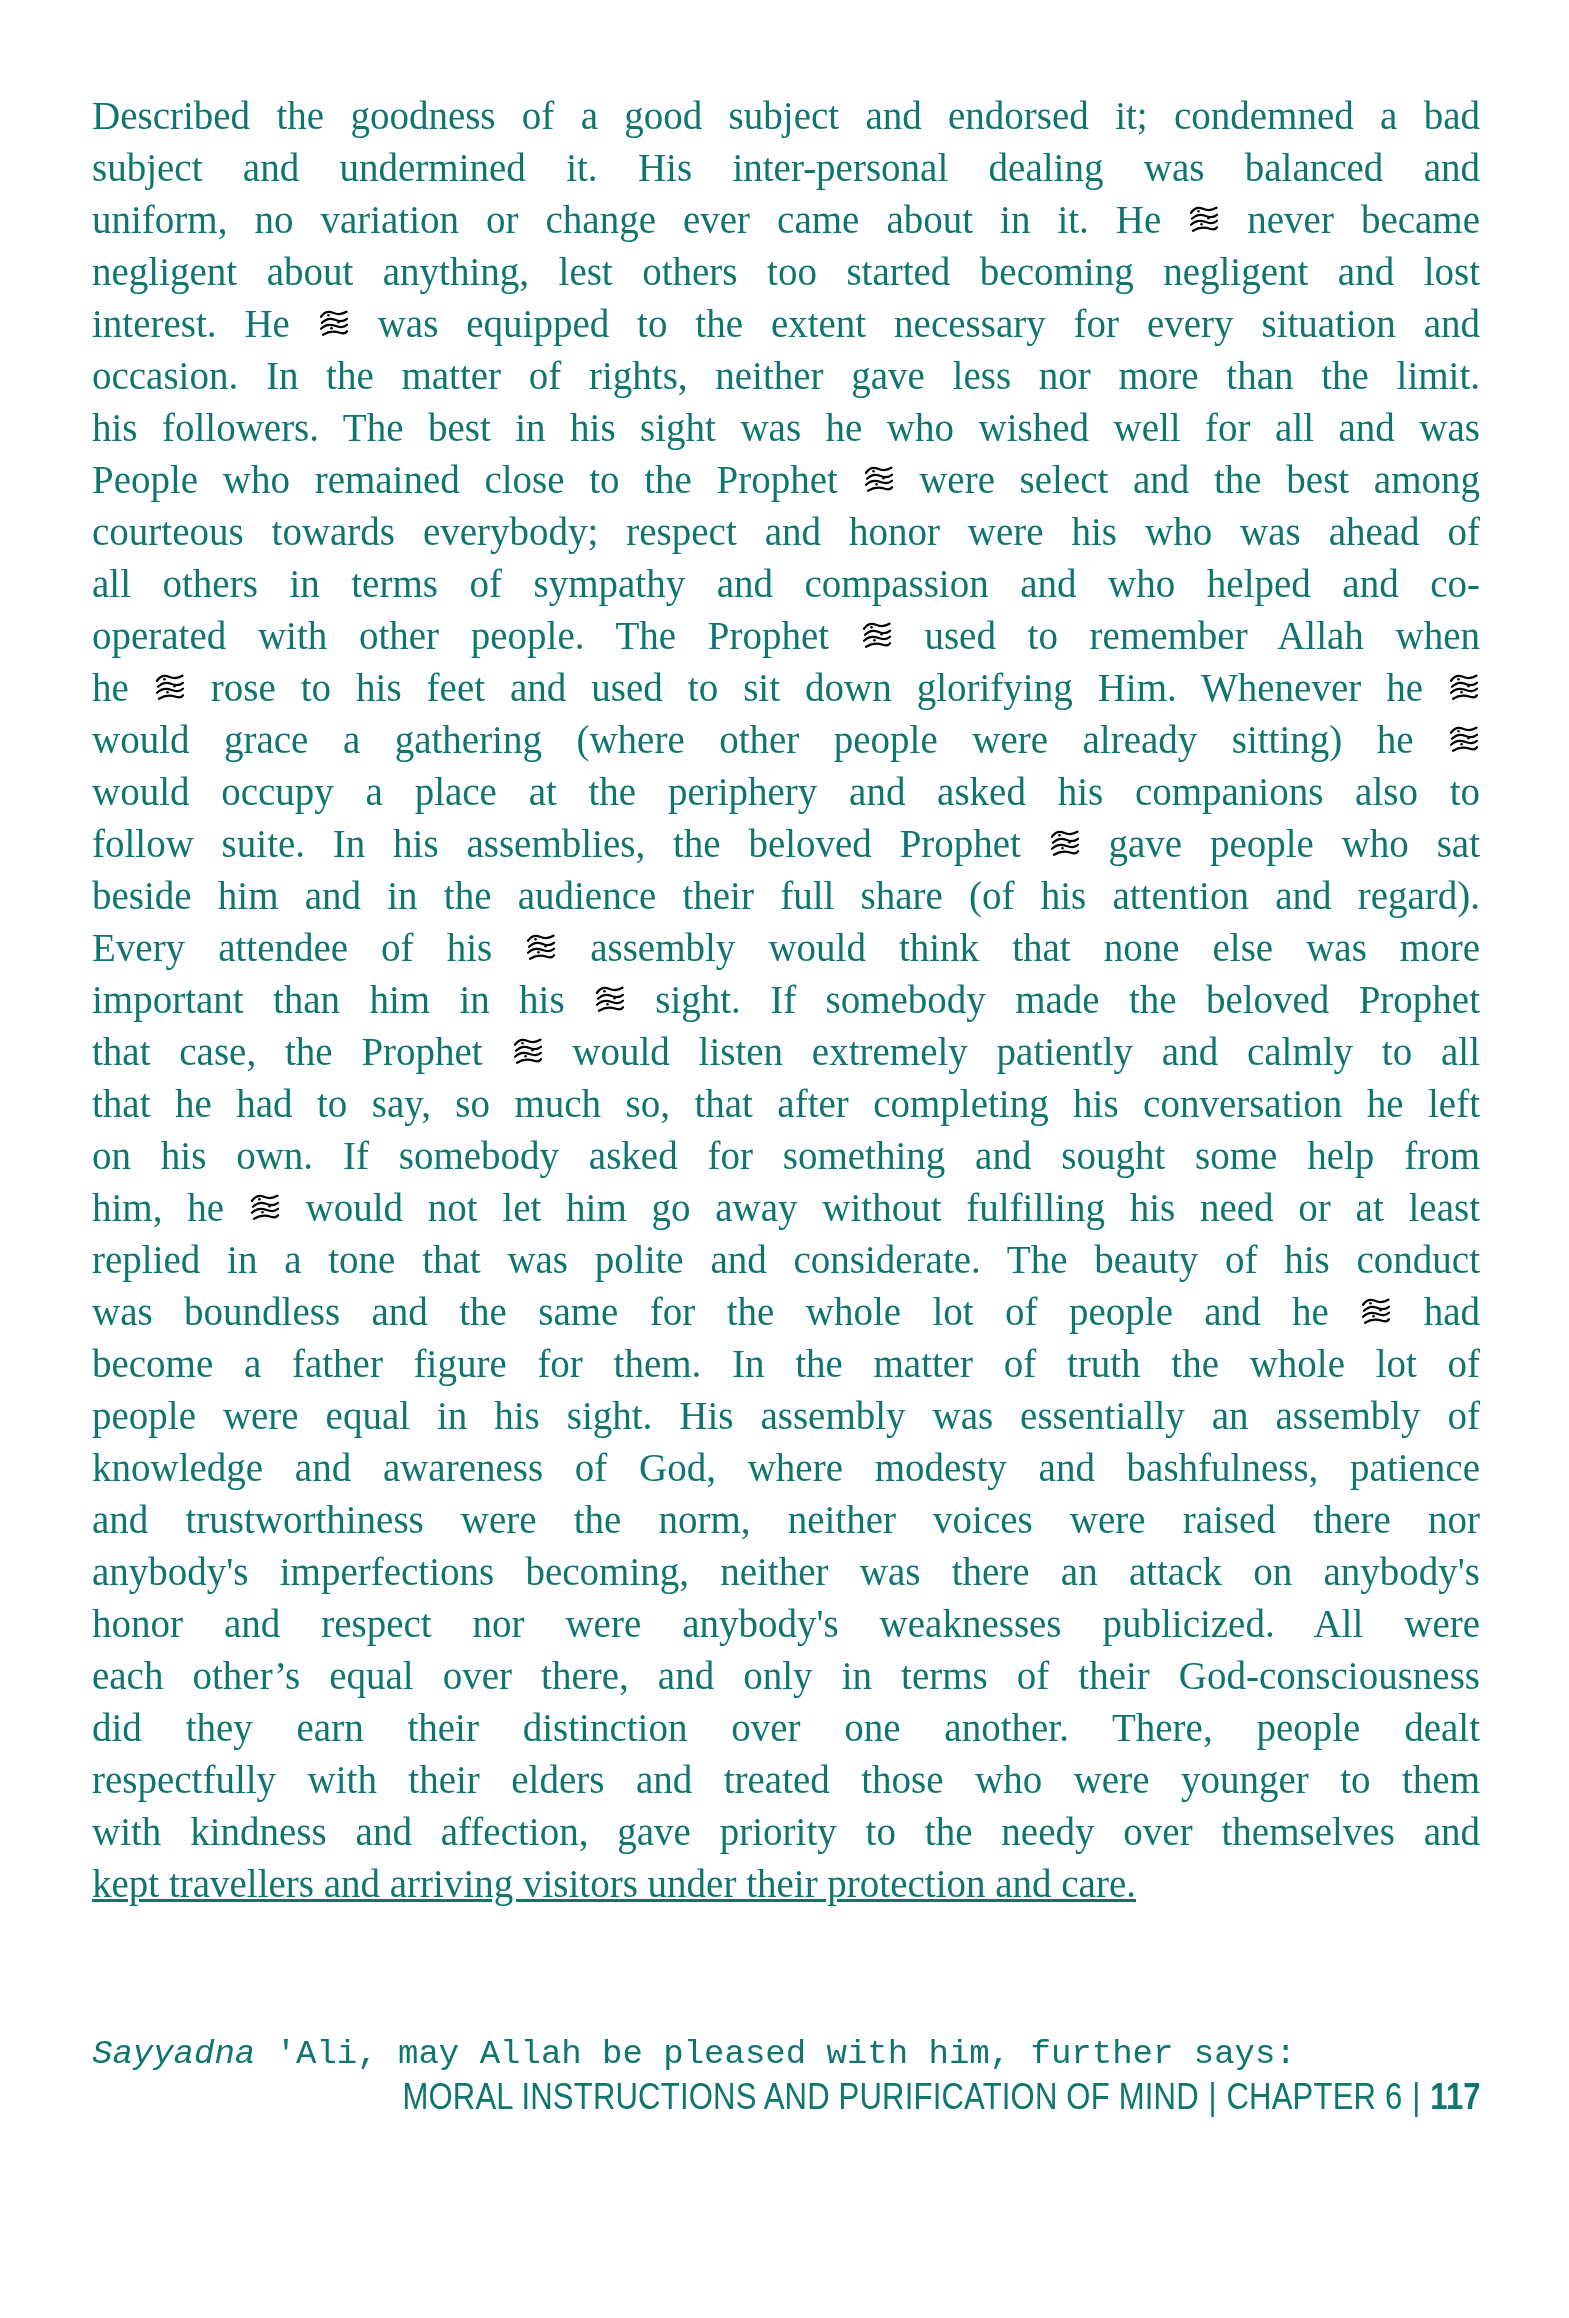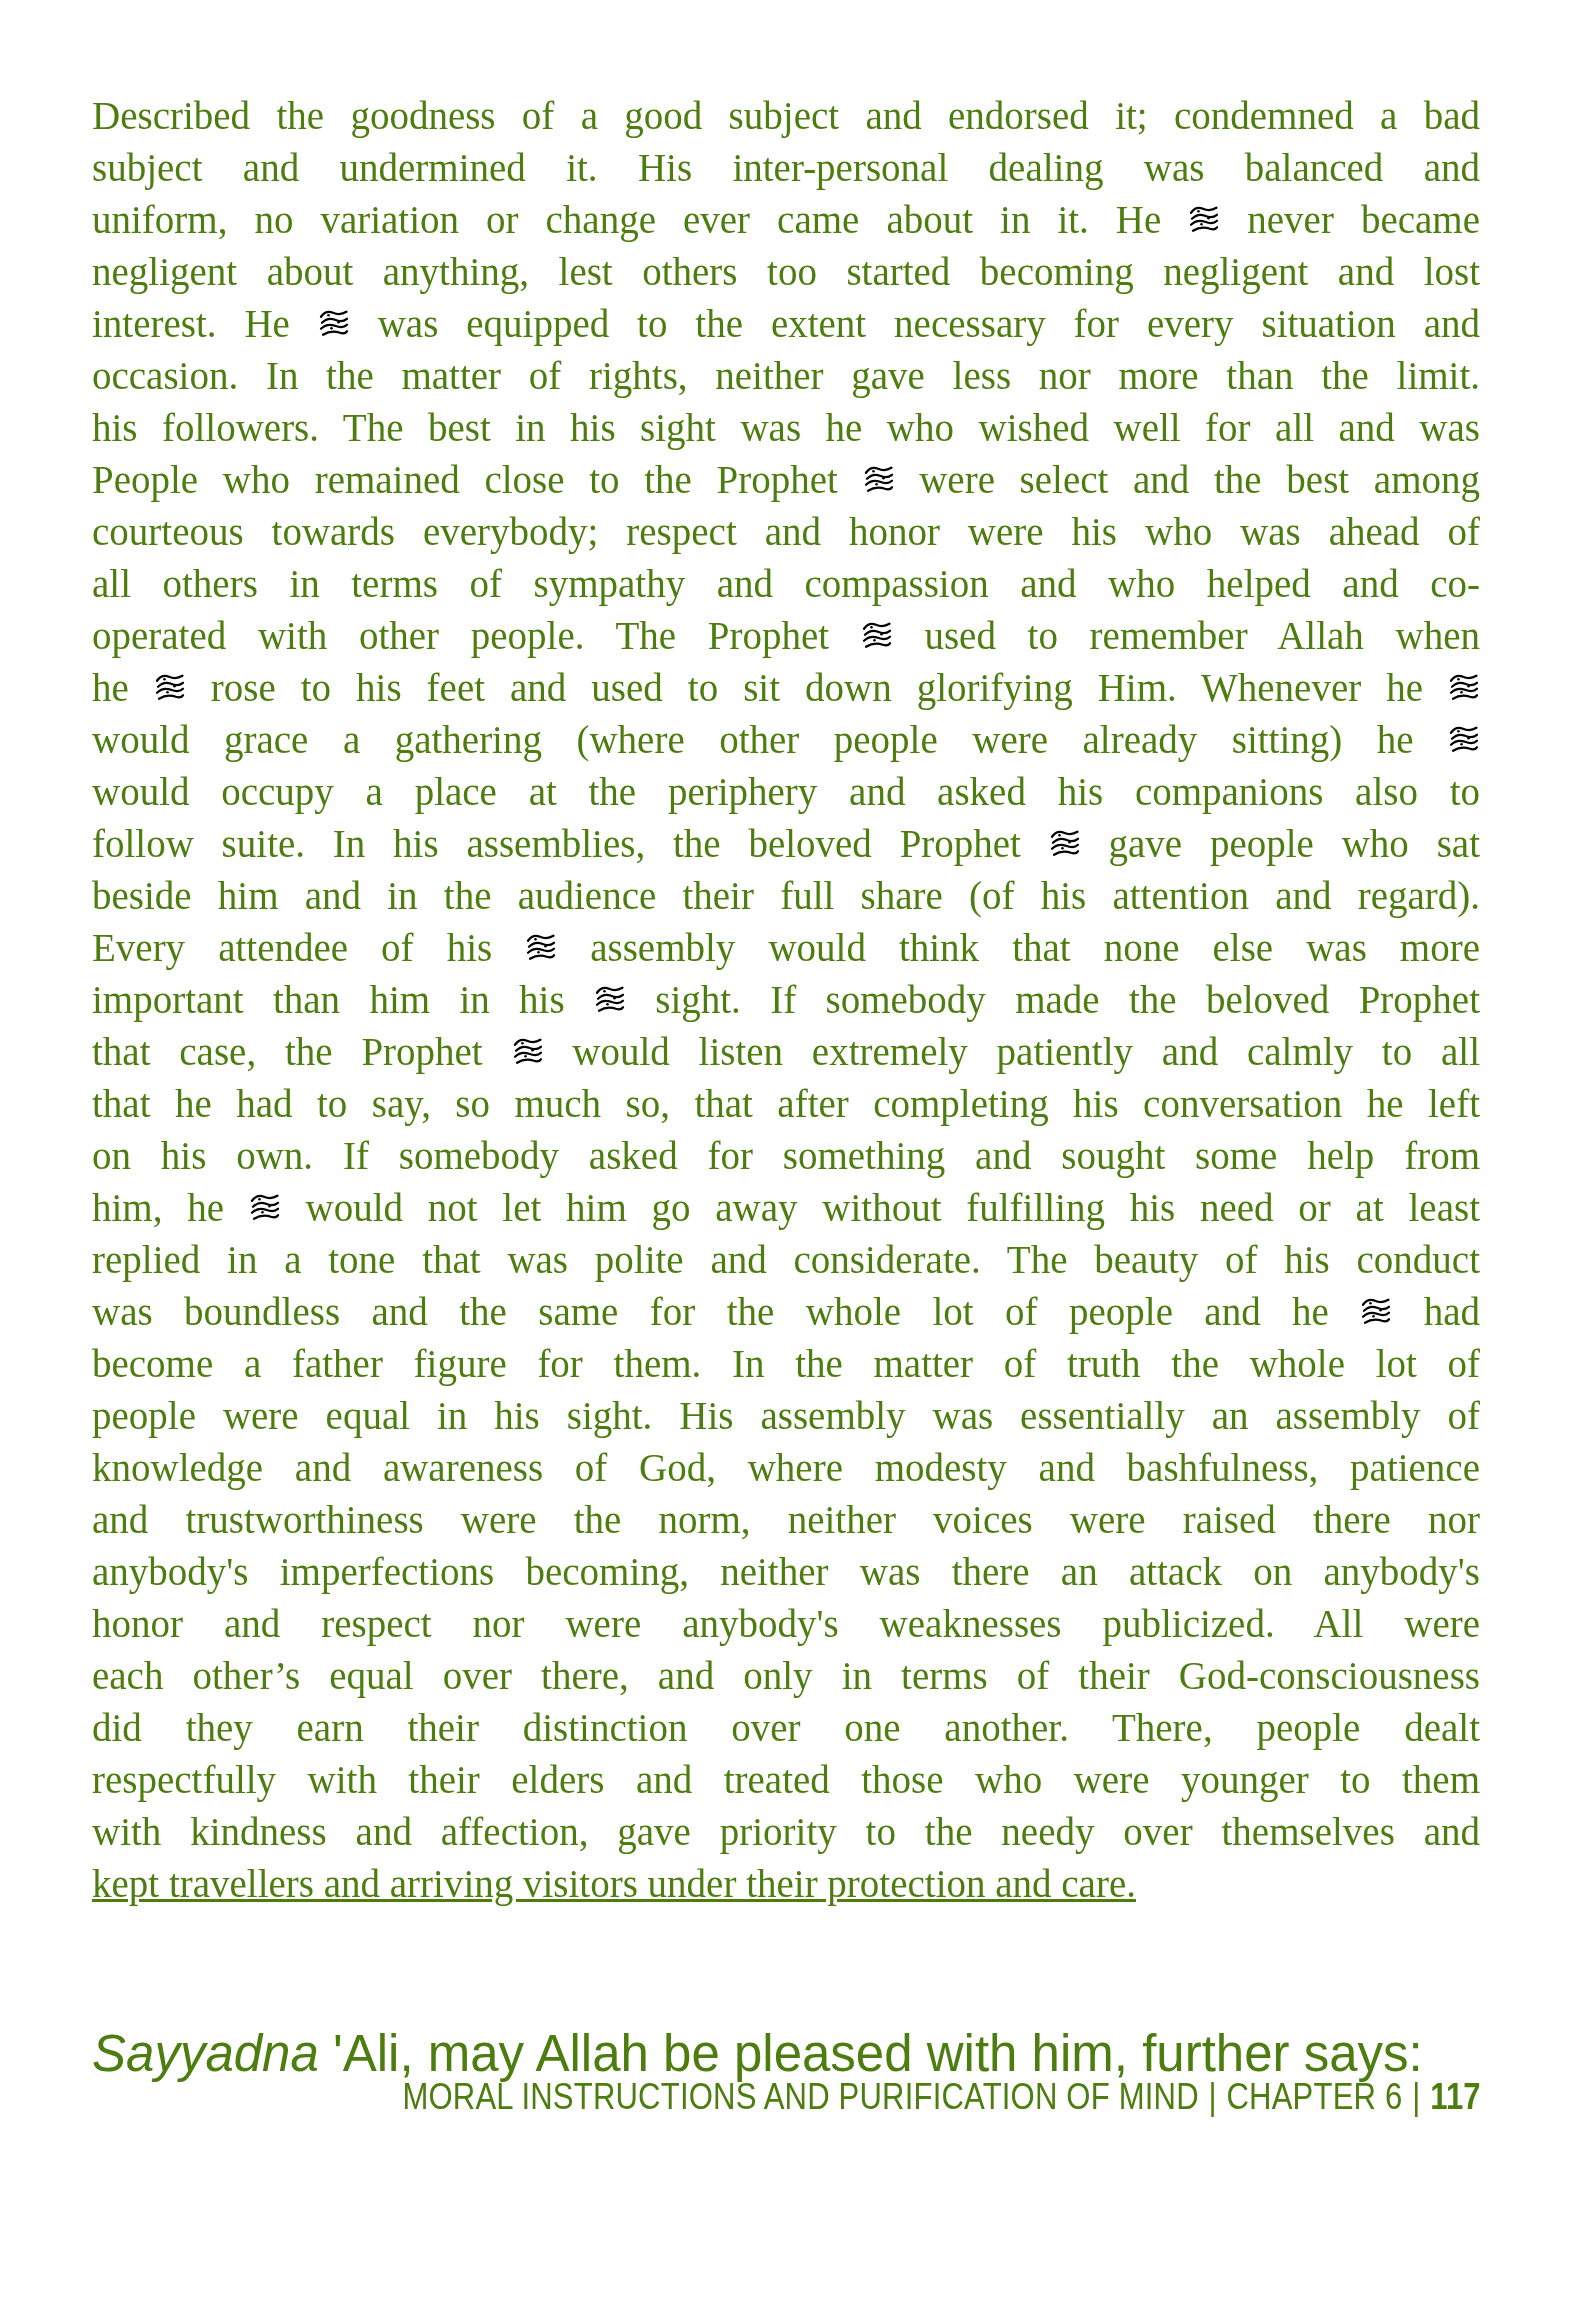--- a/index.html
+++ b/index.html
@@ -1,21 +1,21 @@
 <!DOCTYPE html>
 <html style="font-size:14.3px"><head>
 <meta charset="utf-8">
 <style>
   html, body { margin: 0; padding: 0; background: #ffffff; }
   #page {
     position: relative;
     width: 1570px;
     height: 2319px;
     background: #ffffff;
-    color: #4d7c0f;
+    color: #0f766e;
     overflow: hidden;
   }
   #body-text {
     position: absolute;
     left: 92px;
     top: 90px;
     width: 1388px;
     font-family: "Liberation Serif", serif;
     font-size: 39px;
     line-height: 52px;
@@ -33,22 +33,22 @@
     display: inline-block;
     vertical-align: -0.1em;
   }
   .pbuh path { fill: none; stroke: #000; stroke-width: 4.5; stroke-linecap: round; }
   .pbuh .dot { fill: #000; stroke: none; }
   #closing {
     position: absolute;
     left: 92px;
     top: 2028px;
     width: 1388px;
-    font-family: Liberation Sans, sans-serif;
-    font-size: 51px;
+    font-family: Liberation Mono, monospace;
+    font-size: 34px;
     line-height: 52px;
     white-space: nowrap;
   }
   #closing .lead { font-style: italic; }
   #footer {
     position: absolute;
     right: 89px;
     top: 2078px;
     font-family: "Liberation Sans", sans-serif;
     font-size: 37px;

